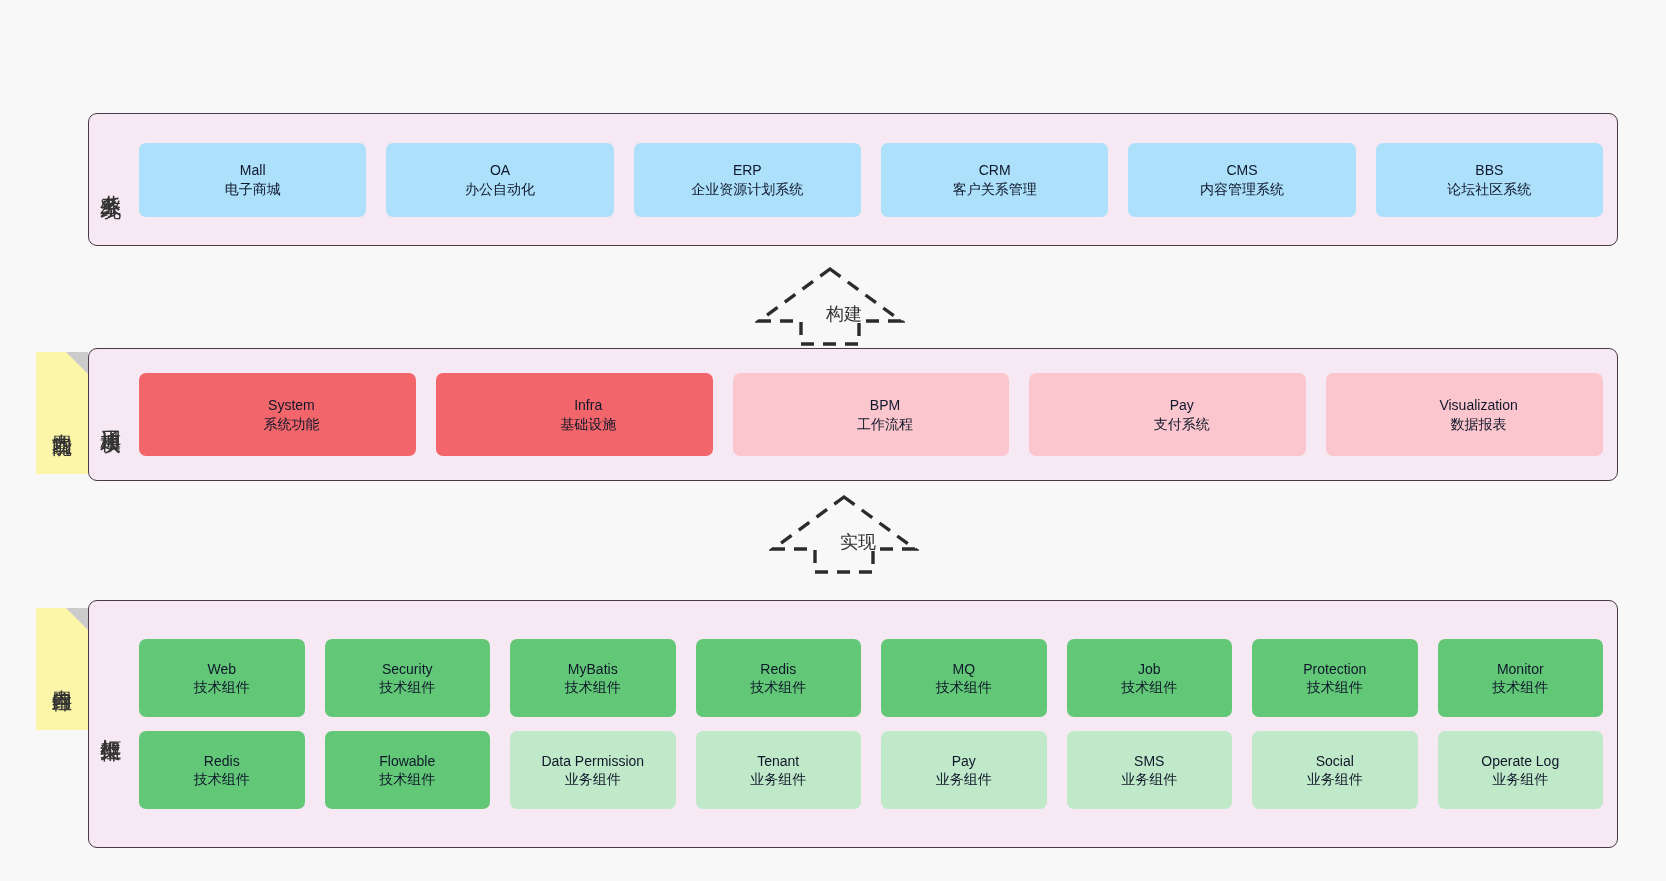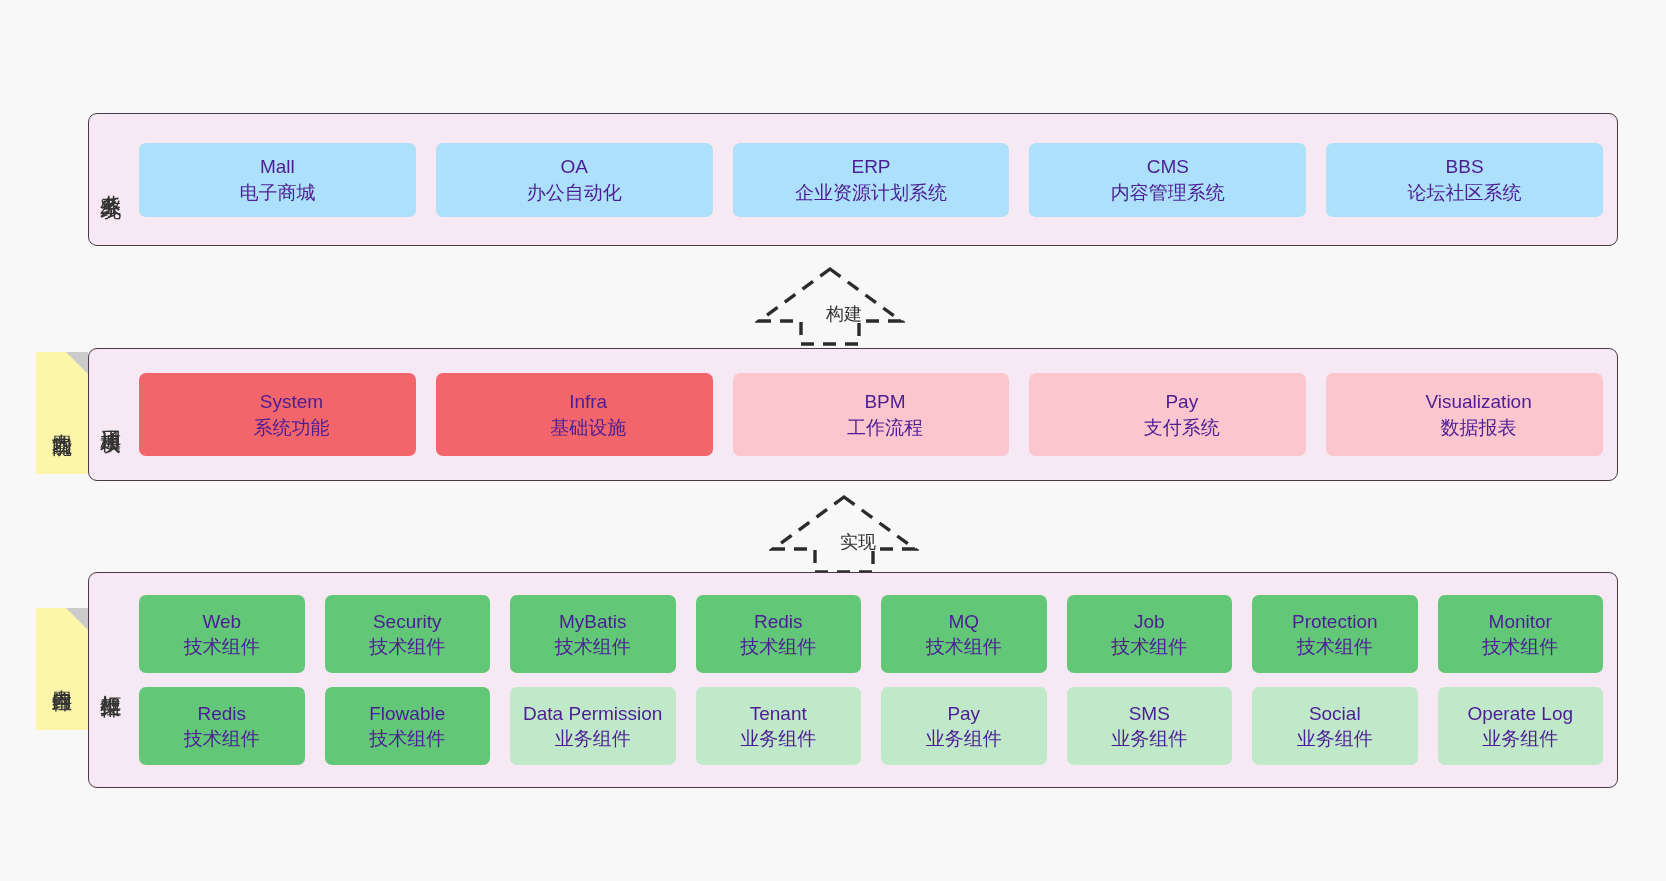--- a/index.html
+++ b/index.html
@@ -61,39 +61,39 @@
   }
   .card {
     flex: 1 1 0;
     box-sizing: border-box;
     border-radius: 7px;
     display: flex;
     flex-direction: column;
     align-items: center;
     justify-content: center;
     text-align: center;
-    font-size: 19px;
+    font-size: 14px;
     line-height: 1.32;
-    color: #4c1d95;
+    color: #0f172a;
     padding: 6px 4px;
   }
   .card .t1 { display: block; }
   .card .t2 { display: block; }
 
   
   .c-blue        { background: #ade0fb; }
   .c-red         { background: #f2656b; }
   .c-pink        { background: #fbc6cd; }
   .c-green       { background: #62c878; }
   .c-green-light { background: #c0e9c9; }
 
   
   #layer-business { left: 88px;  top: 113px; width: 1530px; height: 133px; }
   #layer-common   { left: 88px;  top: 348px; width: 1530px; height: 133px; }
-  #layer-frame    { left: 88px;  top: 572px; width: 1530px; height: 216px; }
+  #layer-frame    { left: 88px;  top: 600px; width: 1530px; height: 248px; }
 
   #layer-business .card { height: 74px; }
   #layer-common   .card { height: 83px; padding-left: 32px; }
   #layer-frame    .card { height: 78px; }
 
   
   .note {
     position: absolute;
     box-sizing: border-box;
     width: 52px;
@@ -156,20 +156,24 @@
         </div>
         <div class="card c-blue">
           <span class="t1">OA</span>
           <span class="t2">办公自动化</span>
         </div>
         <div class="card c-blue">
           <span class="t1">ERP</span>
           <span class="t2">企业资源计划系统</span>
         </div>
         <div class="card c-blue">
+          <span class="t1">CRM</span>
+          <span class="t2">客户关系管理</span>
+        </div>
+        <div class="card c-blue">
           <span class="t1">CMS</span>
           <span class="t2">内容管理系统</span>
         </div>
         <div class="card c-blue">
           <span class="t1">BBS</span>
           <span class="t2">论坛社区系统</span>
         </div>
       </div>
     </div>
   </div>

